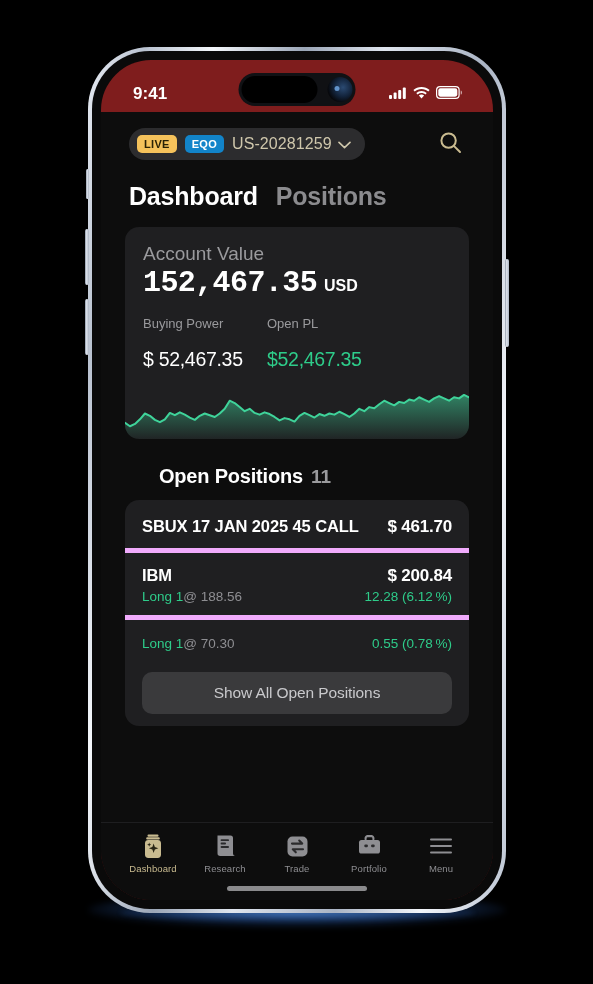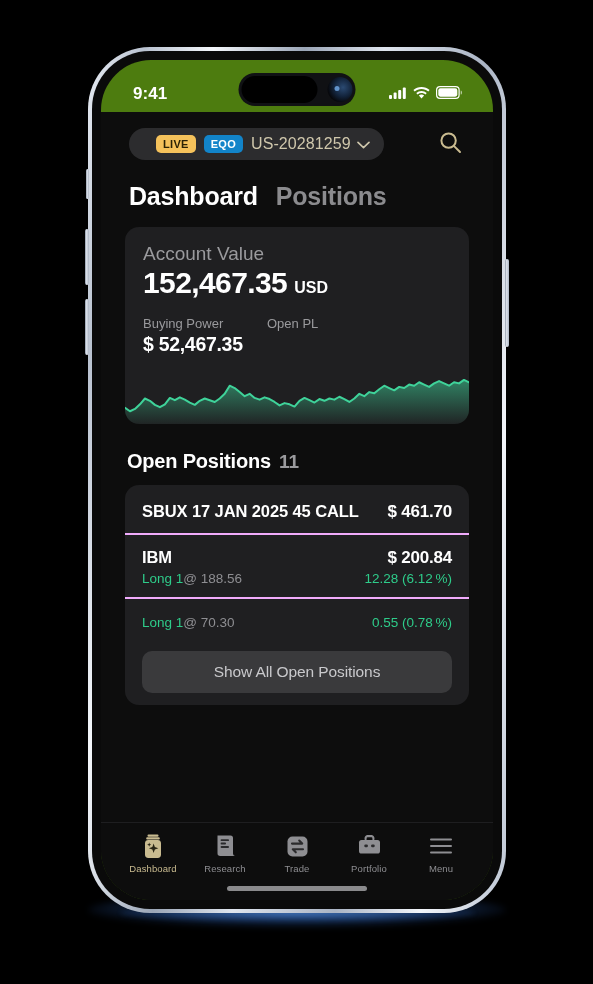--- a/index.html
+++ b/index.html
@@ -27,21 +27,21 @@
     border-radius:62px;
     background:linear-gradient(100deg,#e9edf4 0%,#b9c2d0 10%,#f4f7fb 22%,#9aa5b6 38%,#dfe5ee 52%,#aab4c4 70%,#f2f5fa 85%,#bcc5d3 100%);
     padding:4px;
   }
   .phone-inner{
     position:absolute; inset:4px; border-radius:58px; background:#0a0a0a;
     padding:8px;
   }
   .screen{
     position:absolute; inset:9px; border-radius:50px; overflow:hidden;
-    background:#4d7c0f;
+    background:#7f1d1d;
   }
   
   .btn-side{ position:absolute; background:linear-gradient(90deg,#8d97a7,#dde3ec 40%,#aab3c2); border-radius:2px; }
   .btn-silent{ left:-2px; top:122px; width:3px; height:30px; }
   .btn-volup{ left:-3px; top:182px; width:4px; height:56px; }
   .btn-voldn{ left:-3px; top:252px; width:4px; height:56px; }
   .btn-power{ right:-3px; top:212px; width:4px; height:88px; }
 
   
   .statusbar{
@@ -71,60 +71,60 @@
   
   .app{ position:absolute; left:0; top:52px; right:0; bottom:0; background:#0d0d0d; }
 
   
   .topbar{ display:flex; align-items:center; justify-content:space-between; padding:16px 28px 0 28px; }
   .acct-chip{
     display:flex; align-items:center; gap:8px;
     background:#2c2c2e; border-radius:20px; padding:7px 14px 7px 8px;
   }
   .badge{ font-size:11px; font-weight:700; border-radius:5px; padding:3px 7px 3px 7px; letter-spacing:.3px; }
-  .badge-live{ background:#f5c25b; color:#2a2205;margin-left:19px; }
+  .badge-live{ background:#f5c25b; color:#2a2205; }
   .badge-eqo{ background:#1284c9; color:#fff; }
   .acct-num{ color:#cfc7ac; font-size:16px; letter-spacing:.1px; }
   .chev{ color:#cfc7ac; font-size:13px; margin-left:-2px; }
   .search-btn{ display:flex; align-items:center; justify-content:center; width:30px; height:30px; }
 
   
   .tabs{ display:flex; align-items:baseline; gap:18px; padding:22px 28px 0 28px; }
   .tab{ font-size:25px; font-weight:700; letter-spacing:-.2px; }
   .tab.active{ color:#fff; }
   .tab.inactive{ color:#8b8b8e; }
 
   
   .card{
     margin:16px 24px 0 24px; background:#1f1f21; border-radius:14px;
     overflow:hidden; position:relative;
   }
   .card-pad{ padding:16px 18px 0 18px; }
   .lbl{ color:#9a9a9d; font-size:19px; }
   .value-row{ display:flex; align-items:baseline; gap:7px; margin-top:1px; }
-  .value-big{ color:#fff; font-size:30px; font-weight:700; letter-spacing:-.6px; }
+  .value-big{ color:#fff; font-size:30px; font-weight:700; letter-spacing:-.6px;font-family:Liberation Mono, monospace; }
   .value-ccy{ color:#fff; font-size:16px; font-weight:600; }
 
   .metrics{ display:flex; margin-top:16px; padding:0 18px 0 18px; }
   .metric{ flex:0 0 auto; }
   .m1{ width:124px; } .m2{ width:120px; } .m3{ width:auto; }
   .metric .lbl{ font-size:13px; }
-  .metric .mval{ font-size:19.5px; font-weight:700; letter-spacing:-.3px; margin-top:2px; white-space:nowrap; }
+  .metric .mval{ font-size:19.5px; font-weight:400; letter-spacing:-.3px; margin-top:17px; white-space:nowrap; }
   .pos{ color:#2ecc8a; }
   .white{ color:#fff; }
 
   .spark{ margin-top:6px; height:62px; width:100%; display:block; }
 
   
   .sec-head{ display:flex; align-items:baseline; gap:8px; padding:26px 26px 0 26px; }
-  .sec-title{ color:#fff; font-size:20px; font-weight:700; letter-spacing:-.2px; }
+  .sec-title{ color:#fff; font-size:20px; font-weight:700; letter-spacing:-.2px;margin-left:32px; }
   .sec-count{ color:#9a9a9d; font-size:19px; font-weight:600; }
 
   .pos-card{ margin:12px 24px 0 24px; background:#1f1f21; border-radius:14px; padding:4px 0 12px 0; }
-  .pos-row{ padding:13px 17px 11px 17px; border-bottom:2px solid #f0abfc; }
+  .pos-row{ padding:13px 17px 11px 17px; border-bottom:5px solid #f0abfc; }
   .pos-row:last-of-type{ border-bottom:none; }
   .pr-top{ display:flex; justify-content:space-between; align-items:baseline; }
   .pr-sym{ color:#fff; font-size:16.5px; font-weight:700; letter-spacing:-.1px; }
   .pr-price{ color:#fff; font-size:17px; font-weight:700; letter-spacing:-.2px; white-space:nowrap; }
   .pr-bot{ display:flex; justify-content:space-between; align-items:baseline; margin-top:3px; }
   .pr-left{ font-size:13.5px; }
   .pr-qty{ color:#2ecc8a; }
   .pr-avg{ color:#8e8e92; }
   .pr-pl{ font-size:13.5px; white-space:nowrap; }
   .neg{ color:#f25f6e; }
@@ -241,20 +241,21 @@
               </div>
             </div>
 
             <div class="metrics">
               <div class="metric m1">
                 <div class="lbl">Buying Power</div>
                 <div class="mval white">$ 52,467.35</div>
               </div>
               <div class="metric m2">
                 <div class="lbl">Open PL</div>
+                <div class="mval pos">$52,467.35</div>
               </div>
             </div>
 
             <svg class="spark" id="sparkline" viewBox="0 0 340 62" preserveAspectRatio="none">
               <defs>
                 <linearGradient id="sparkfill" x1="0" y1="0" x2="0" y2="1">
                   <stop offset="0%" stop-color="#3fd39a" stop-opacity="0.55"></stop>
                   <stop offset="100%" stop-color="#3fd39a" stop-opacity="0.03"></stop>
                 </linearGradient>
               </defs>

